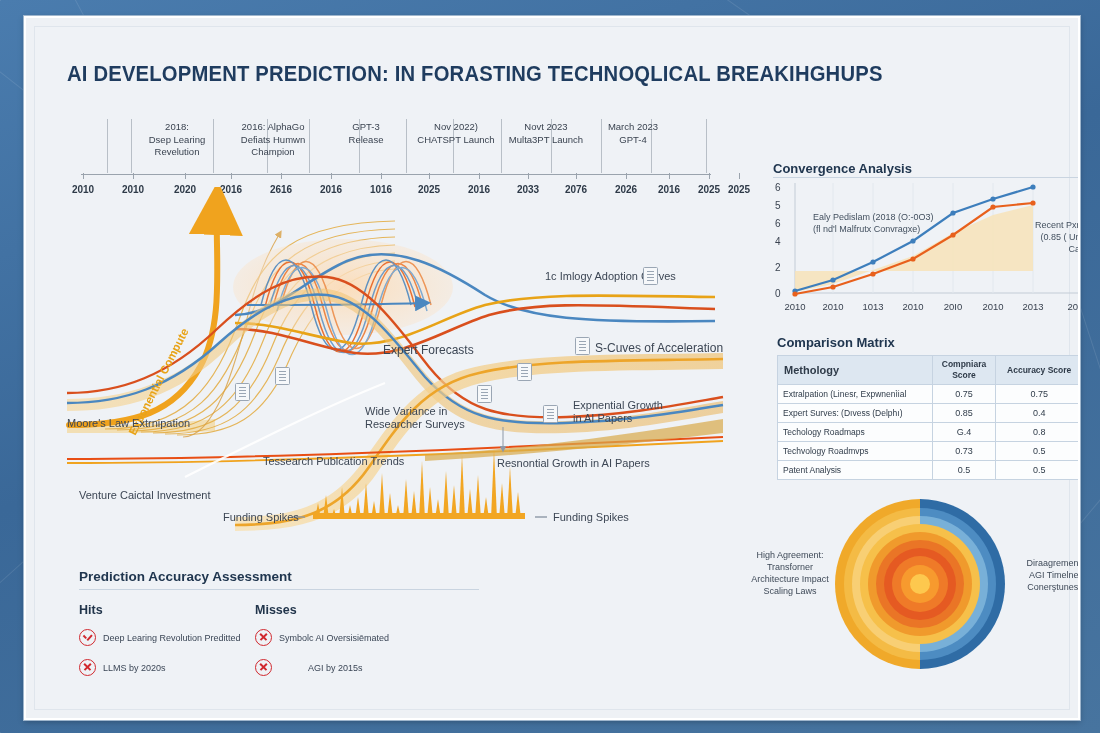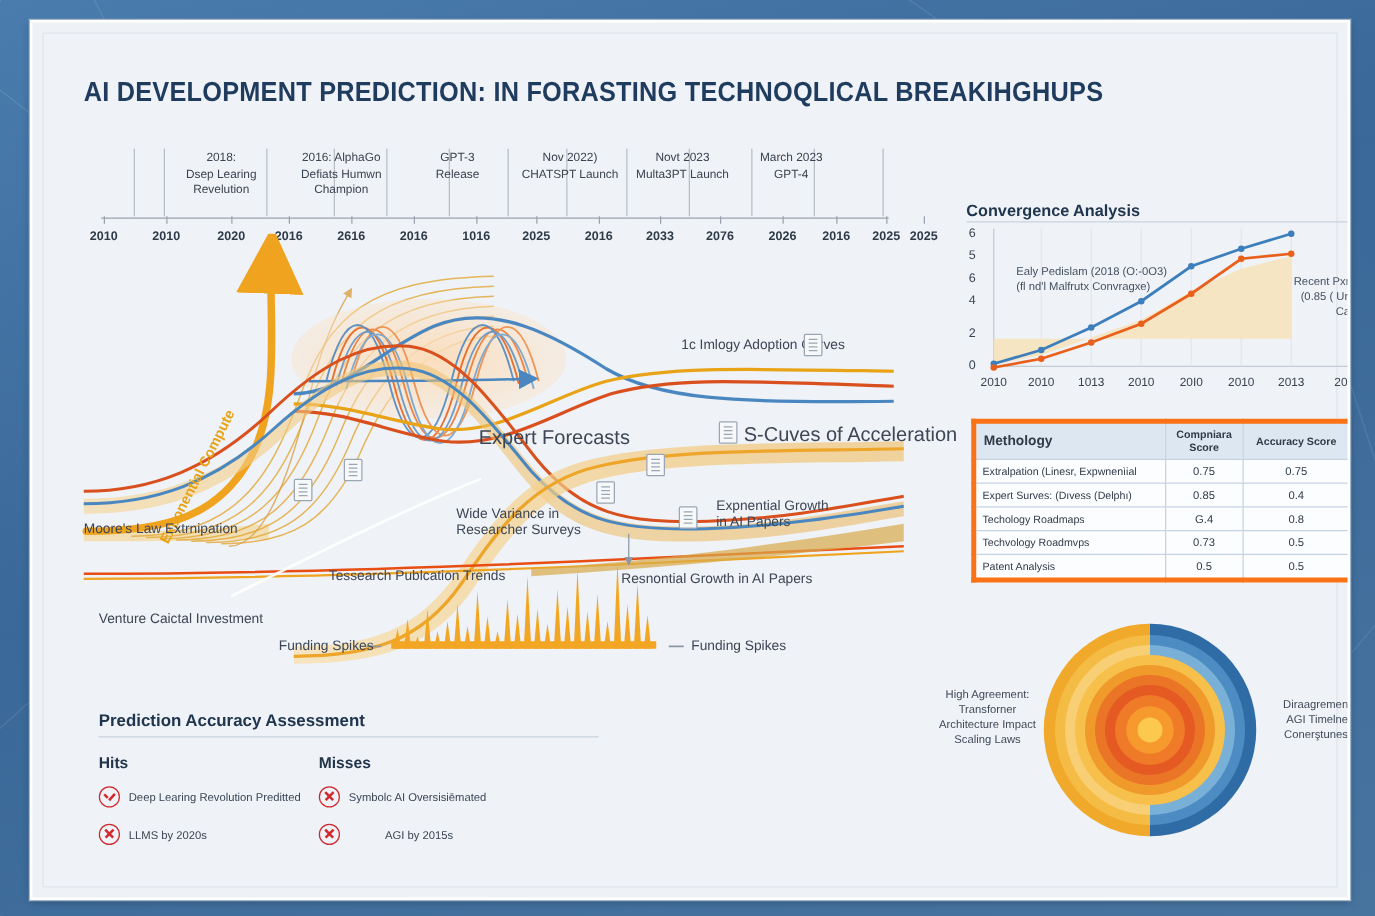--- a/index.html
+++ b/index.html
@@ -43,21 +43,21 @@
   .tl-sep{position:absolute;top:0;width:1px;height:54px;background:#b8bfc7;}
   .tl-ev{position:absolute;top:2px;width:96px;margin-left:-48px;text-align:center;
          font-size:9.5px;line-height:12.5px;color:#3a4350;}
   .tl-year{position:absolute;bottom:2px;width:50px;margin-left:-25px;text-align:center;
            font-size:10px;font-weight:bold;color:#2e3a48;}
 
   
   #main{position:absolute;left:30px;top:160px;width:660px;height:360px;}
   #main svg{position:absolute;left:0;top:0;}
   .lbl{position:absolute;font-size:11px;color:#3c4654;line-height:13px;white-space:nowrap;}
-  .lbl.b{font-size:16px;}
+  .lbl.b{font-size:12px;}
   .rot{position:absolute;font-size:11.5px;color:#e8a317;font-weight:bold;
        transform:rotate(-63deg);transform-origin:left bottom;white-space:nowrap;}
   .docicon{position:absolute;width:13px;height:16px;border:1.2px solid #9aa6b4;border-radius:1.5px;
            background:#f6f8fa;}
   .docicon:after{content:"";position:absolute;left:2.5px;top:3px;width:7px;height:1px;
            box-shadow:0 0 0 0 #9aa6b4,0 3px 0 0 #9aa6b4,0 6px 0 0 #9aa6b4,0 9px 0 0 #9aa6b4;
            background:#9aa6b4;}
 
   
   .panel-title{position:absolute;font-size:13px;font-weight:bold;color:#20364f;}
@@ -67,21 +67,21 @@
   .cv-y{position:absolute;right:100%;margin-right:5px;transform:translateY(-50%);
         font-size:10px;color:#3a4350;}
   .cv-x{position:absolute;top:100%;margin-top:4px;transform:translateX(-50%);
         font-size:9.5px;color:#3a4350;}
   .cv-ann{position:absolute;font-size:9px;color:#43505f;line-height:12px;}
 
   
   #matrix{position:absolute;left:742px;top:308px;width:306px;}
   #matrix .mt{position:relative;font-size:13px;font-weight:bold;color:#20364f;margin-bottom:5px;}
   table{border-collapse:collapse;width:100%;background:#fcfdfe;
-        border:4px solid #f97316;font-size:8.5px;color:#2f3b49;}
+        border:1px solid #f97316;font-size:8.5px;color:#2f3b49;}
   th,td{border:1px solid #c6d3e1;padding:3px 5px;}
   thead th{background:#dde7f1;font-weight:bold;text-align:center;line-height:11px;}
   thead th.first{text-align:left;font-size:11px;padding:5px 6px;}
   tbody td{line-height:12px;}
   tbody td.m{text-align:left;}
   tbody td.n{text-align:center;font-size:9px;}
 
   
   #radial{position:absolute;left:712px;top:450px;width:346px;height:200px;}
   #radTitle{position:absolute;width:100%;text-align:center;top:0;font-size:13px;
@@ -389,20 +389,21 @@
           <div class="cv-x" style="left: 305px; top: 118px;">2025</div>
         </div>
     <div class="cv-ann" style="left:40px;top:32px;white-space:pre;">Ealy Pedislam (2018 (O:-0O3)
 (fl nd'l Malfrutx Convragxe)</div>
     <div class="cv-ann" style="left:262px;top:40px;white-space:pre;text-align:right;">Recent Pxried (2:05
 (0.85 ( Underiiable
 Casballitles</div>
   </div>
 
   <div id="matrix">
+    <div class="mt">Comparison Matrix</div>
     <table>
       <thead>
             <tr id="mt-head">
               <th class="first" style="white-space: pre-line;">Methology</th>
               <th style="white-space: pre-line;">Compniara
 Score</th>
               <th style="white-space: pre-line;">Accuracy Score</th>
             </tr>
           </thead>
       <tbody id="mt-body">

